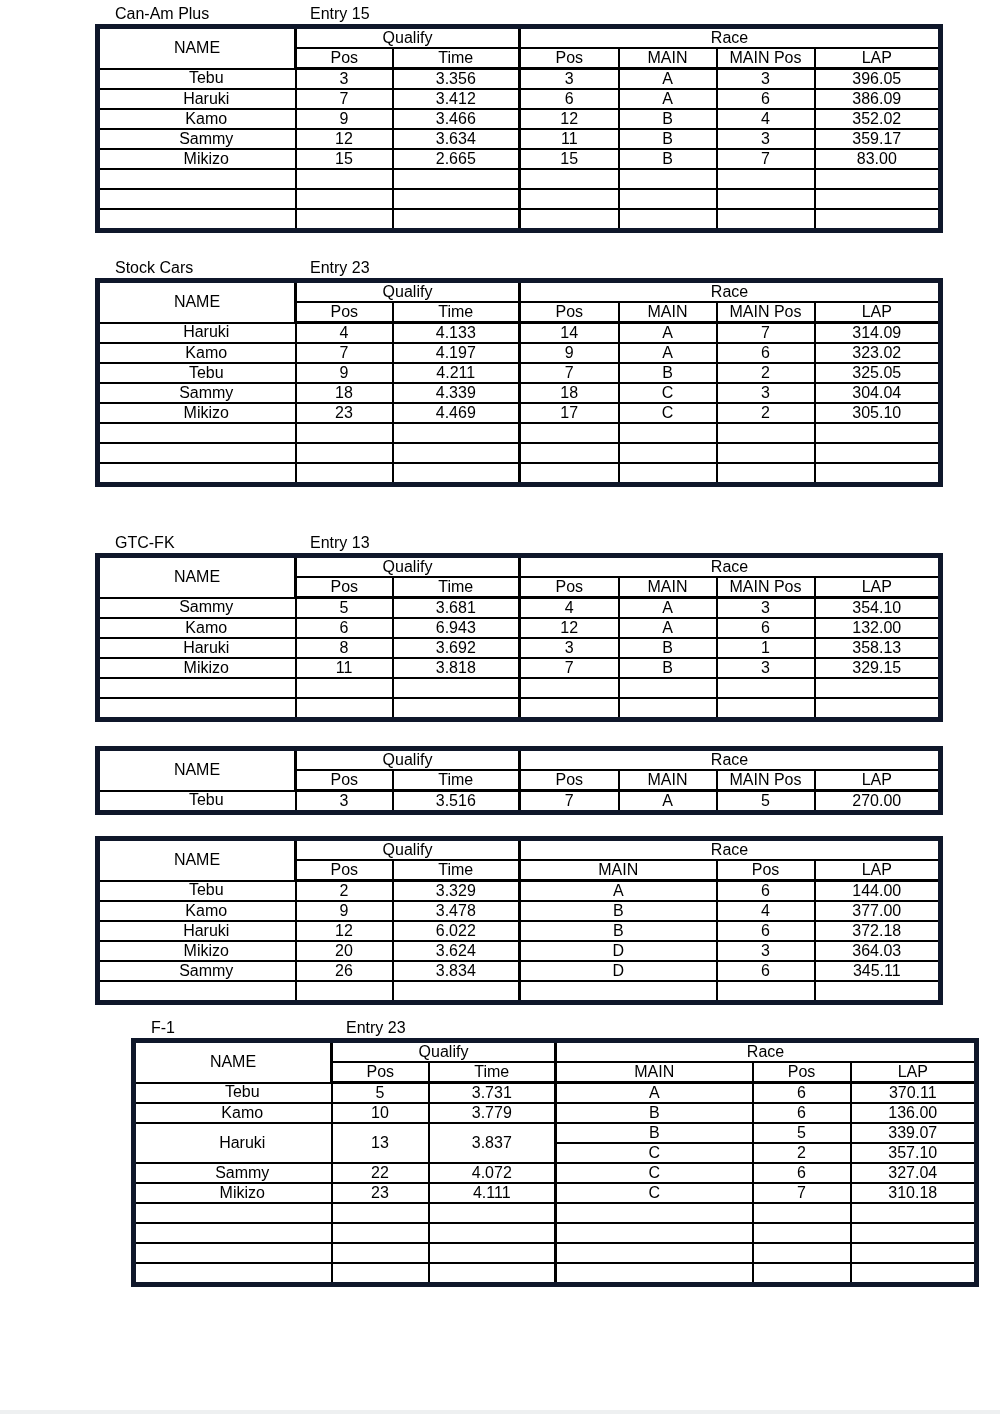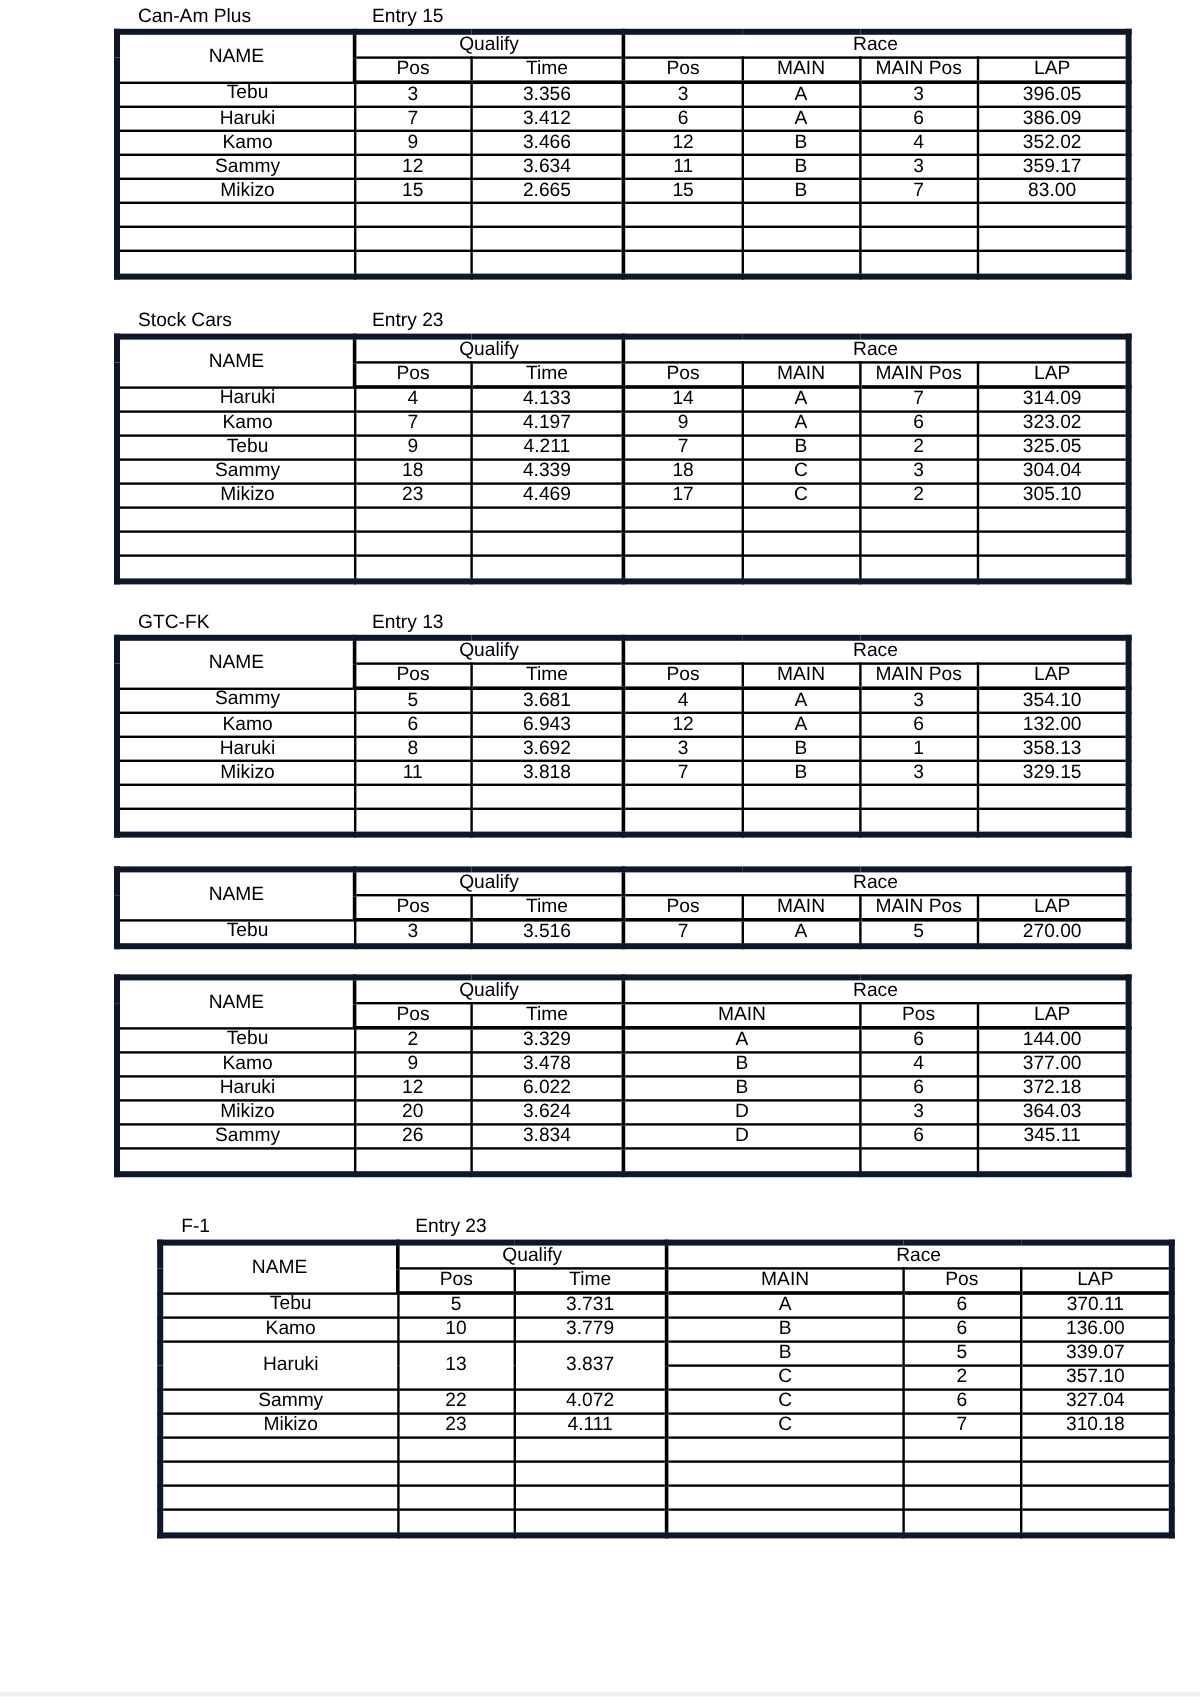--- a/index.html
+++ b/index.html
@@ -249,21 +249,21 @@
               <td></td>
               <td></td>
               <td class="sb"></td>
               <td></td>
               <td></td>
               <td></td>
             </tr>
           </tbody>
         </table>
       </div>
-      <div class="section" style="margin-top: 22px;">
+      <div class="section" style="margin-top: 46px;">
         <div class="sec-label">
           <span class="cname">GTC-FK</span>
           <span class="entry">Entry 13</span>
         </div>
         <table class="results">
           <colgroup>
             <col style="width: 198px;">
             <col style="width: 97px;">
             <col style="width: 127px;">
             <col style="width: 99px;">
@@ -452,21 +452,21 @@
               <td class="name"></td>
               <td></td>
               <td></td>
               <td class="sb"></td>
               <td></td>
               <td></td>
             </tr>
           </tbody>
         </table>
       </div>
-      <div class="section" style="margin-top: 32px; padding-left: 36px;">
+      <div class="section" style="margin-top: 13px; padding-left: 36px;">
         <div class="sec-label">
           <span class="cname">F-1</span>
           <span class="entry">Entry 23</span>
         </div>
         <table class="results">
           <colgroup>
             <col style="width: 198px;">
             <col style="width: 97px;">
             <col style="width: 127px;">
             <col style="width: 197px;">

